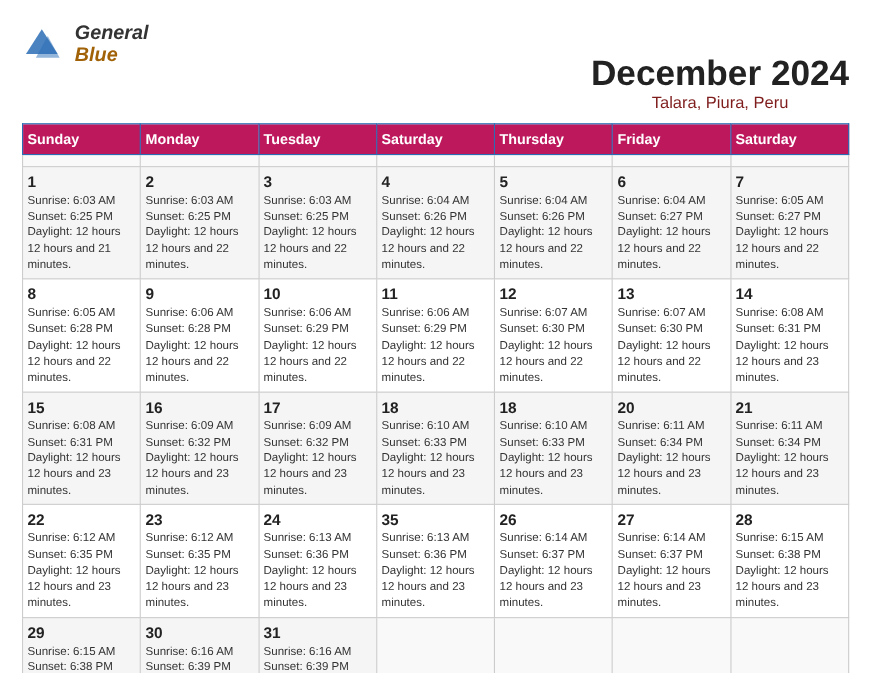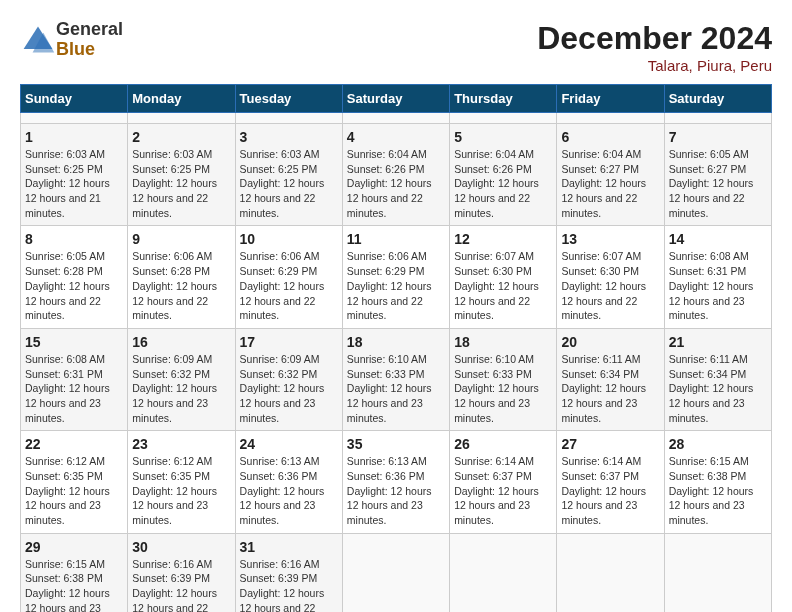--- a/index.html
+++ b/index.html
@@ -12,52 +12,54 @@
     }
     .header-section {
       display: flex;
       justify-content: space-between;
       align-items: flex-start;
       margin-bottom: 10px;
     }
     .logo {
       display: flex;
       align-items: center;
-      gap: 0;
+      gap: 12px;
+      font-style: italic;
     }
     .logo-text {
       font-size: 18px;
       font-weight: bold;
       line-height: 1.1;
     }
     .logo-general { color: #333; }
     .logo-blue { color: #a16207; }
     .logo-icon {
       width: 36px;
       height: 36px;
     }
     .title-section {
-      text-align: right;
+      text-align: center;
+      margin-top: 28px;
     }
     .main-title {
       font-size: 32px;
       font-weight: bold;
       color: #222;
     }
     .subtitle {
       font-size: 15px;
       color: #7f1d1d;
     }
     .calendar {
       width: 100%;
       border-collapse: collapse;
       font-size: 11px;
     }
     .calendar thead tr th {
-      background: #0c4a6e;
+      background: #be185d;
       color: #fff;
       padding: 6px 4px;
       text-align: left;
       font-size: 13px;
       font-weight: bold;
       border: 1px solid #2a6db5;
     }
     .calendar tbody tr td {
       vertical-align: top;
       padding: 5px 4px;

